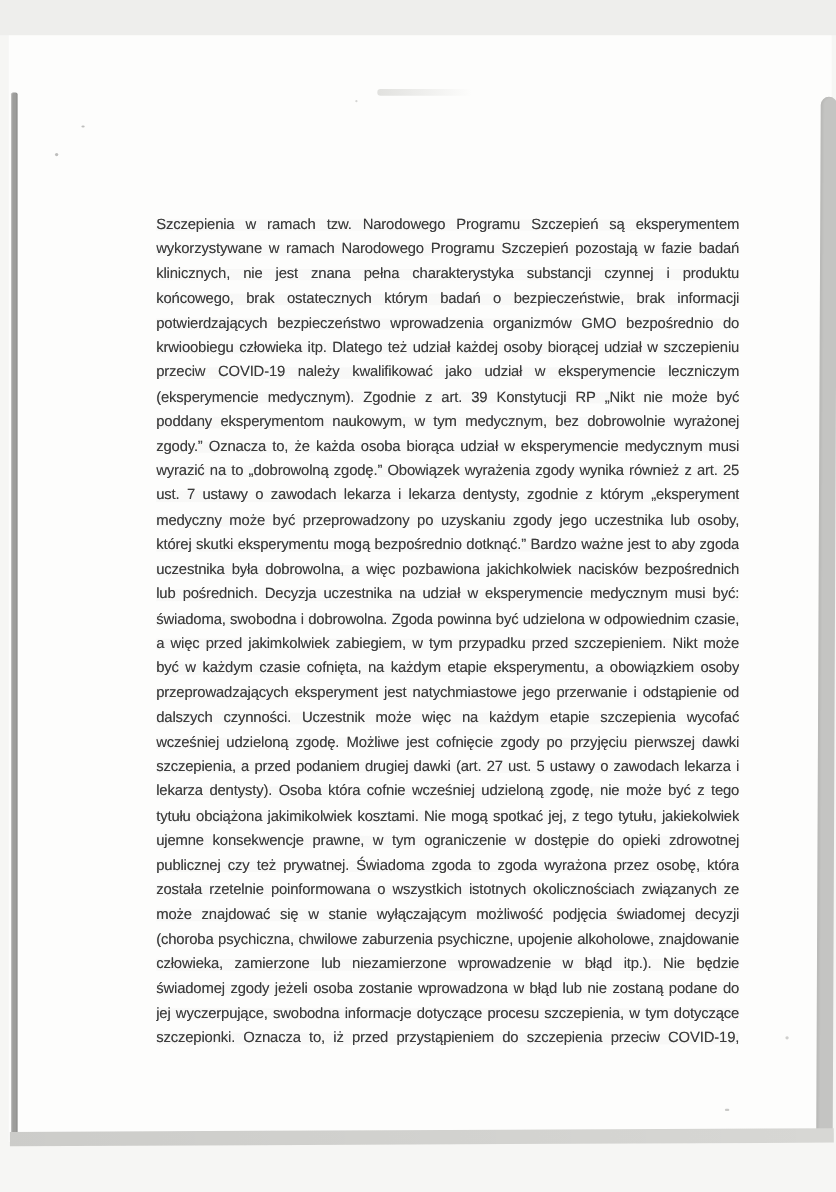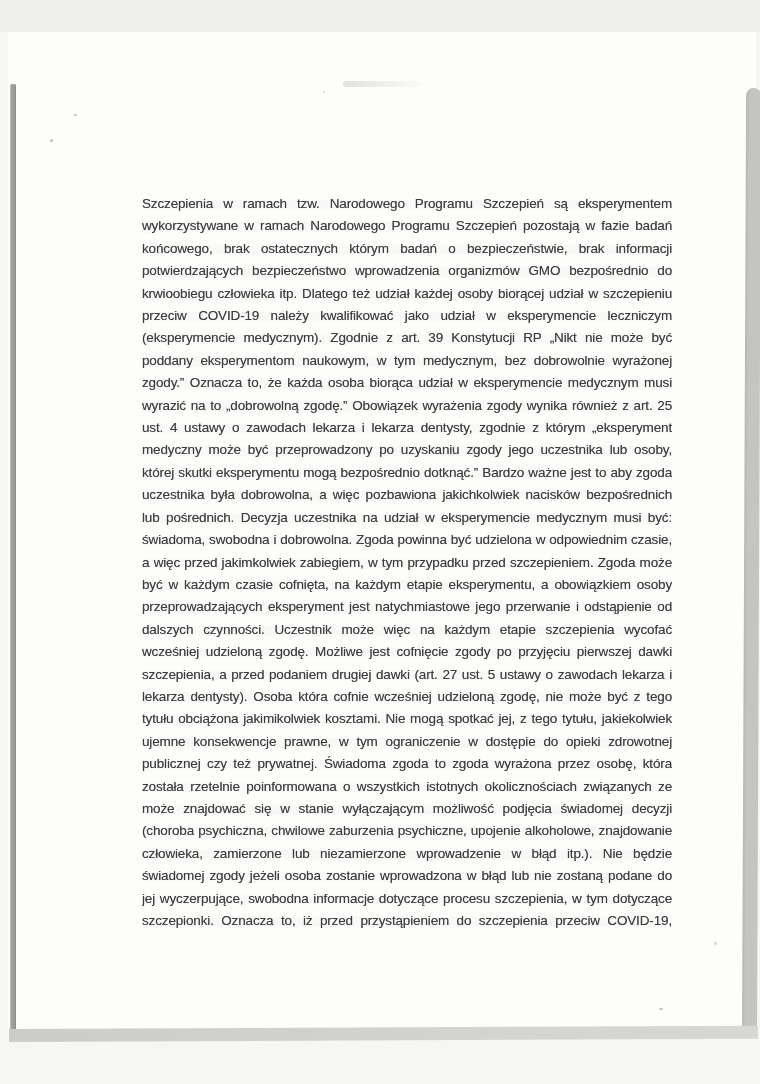--- a/index.html
+++ b/index.html
@@ -112,35 +112,36 @@
   <div class="smudge"></div>
   <div class="speck s1"></div>
   <div class="speck s2"></div>
   <div class="speck s3"></div>
   <div class="speck s4"></div>
   <div class="speck s5"></div>
 
   <div class="textblock" id="textblock">
       <div class="line">Szczepienia w ramach tzw. Narodowego Programu Szczepień są eksperymentem</div>
       <div class="line">wykorzystywane w ramach Narodowego Programu Szczepień pozostają w fazie badań</div>
+      <div class="line">klinicznych, nie jest znana pełna charakterystyka substancji czynnej i produktu</div>
       <div class="line">końcowego, brak ostatecznych którym badań o bezpieczeństwie, brak informacji</div>
       <div class="line">potwierdzających bezpieczeństwo wprowadzenia organizmów GMO bezpośrednio do</div>
       <div class="line">krwioobiegu człowieka itp. Dlatego też udział każdej osoby biorącej udział w szczepieniu</div>
       <div class="line">przeciw COVID-19 należy kwalifikować jako udział w eksperymencie leczniczym</div>
       <div class="line">(eksperymencie medycznym). Zgodnie z art. 39 Konstytucji RP „Nikt nie może być</div>
       <div class="line">poddany eksperymentom naukowym, w tym medycznym, bez dobrowolnie wyrażonej</div>
       <div class="line">zgody.” Oznacza to, że każda osoba biorąca udział w eksperymencie medycznym musi</div>
       <div class="line">wyrazić na to „dobrowolną zgodę.” Obowiązek wyrażenia zgody wynika również z art. 25</div>
-      <div class="line">ust. 4 ustawy o zawodach lekarza i lekarza dentysty, zgodnie z którym „eksperyment</div>
+      <div class="line">ust. 7 ustawy o zawodach lekarza i lekarza dentysty, zgodnie z którym „eksperyment</div>
       <div class="line">medyczny może być przeprowadzony po uzyskaniu zgody jego uczestnika lub osoby,</div>
       <div class="line">której skutki eksperymentu mogą bezpośrednio dotknąć.” Bardzo ważne jest to aby zgoda</div>
       <div class="line">uczestnika była dobrowolna, a więc pozbawiona jakichkolwiek nacisków bezpośrednich</div>
       <div class="line">lub pośrednich. Decyzja uczestnika na udział w eksperymencie medycznym musi być:</div>
       <div class="line">świadoma, swobodna i dobrowolna. Zgoda powinna być udzielona w odpowiednim czasie,</div>
-      <div class="line">a więc przed jakimkolwiek zabiegiem, w tym przypadku przed szczepieniem. Zgoda może</div>
+      <div class="line">a więc przed jakimkolwiek zabiegiem, w tym przypadku przed szczepieniem. Nikt może</div>
       <div class="line">być w każdym czasie cofnięta, na każdym etapie eksperymentu, a obowiązkiem osoby</div>
       <div class="line">przeprowadzających eksperyment jest natychmiastowe jego przerwanie i odstąpienie od</div>
       <div class="line">dalszych czynności. Uczestnik może więc na każdym etapie szczepienia wycofać</div>
       <div class="line">wcześniej udzieloną zgodę. Możliwe jest cofnięcie zgody po przyjęciu pierwszej dawki</div>
       <div class="line">szczepienia, a przed podaniem drugiej dawki (art. 27 ust. 5 ustawy o zawodach lekarza i</div>
       <div class="line">lekarza dentysty). Osoba która cofnie wcześniej udzieloną zgodę, nie może być z tego</div>
       <div class="line">tytułu obciążona jakimikolwiek kosztami. Nie mogą spotkać jej, z tego tytułu, jakiekolwiek</div>
       <div class="line">ujemne konsekwencje prawne, w tym ograniczenie w dostępie do opieki zdrowotnej</div>
       <div class="line">publicznej czy też prywatnej. Świadoma zgoda to zgoda wyrażona przez osobę, która</div>
       <div class="line">została rzetelnie poinformowana o wszystkich istotnych okolicznościach związanych ze</div>

